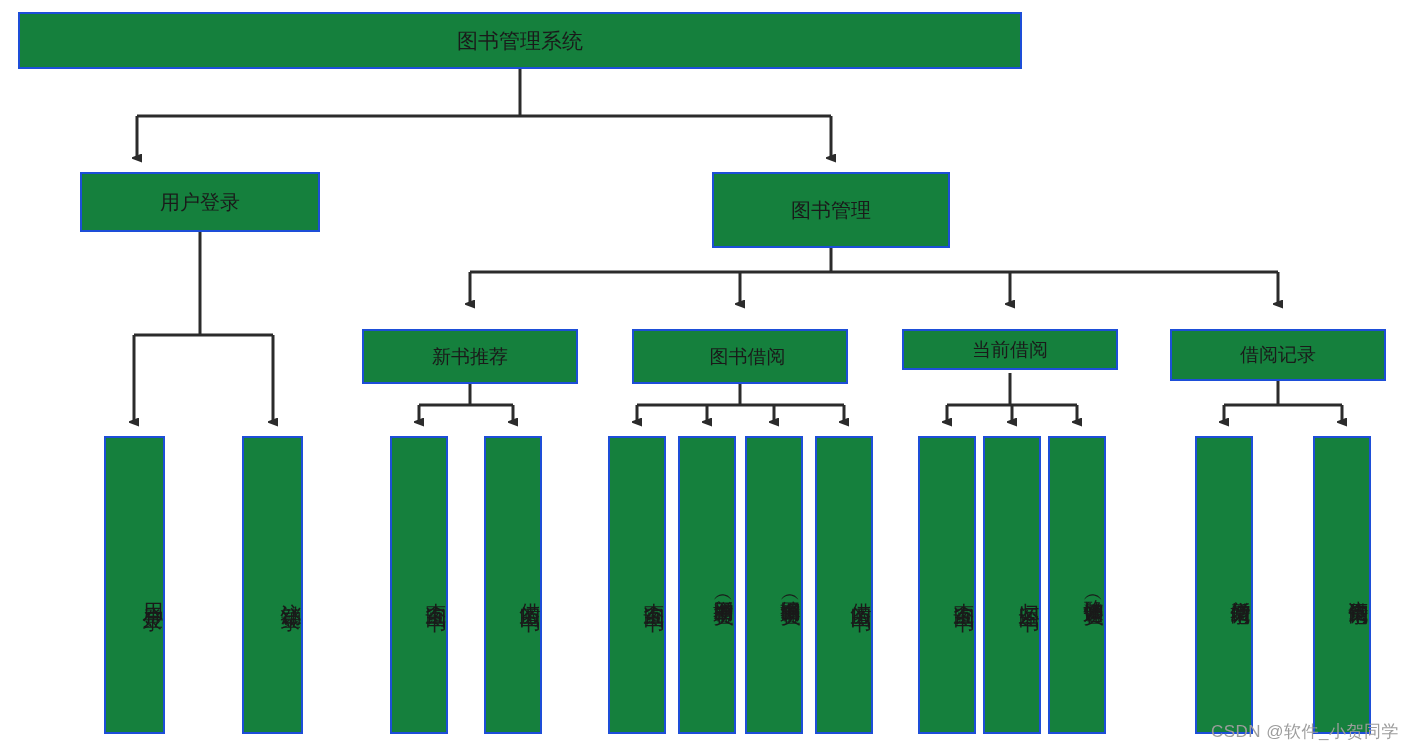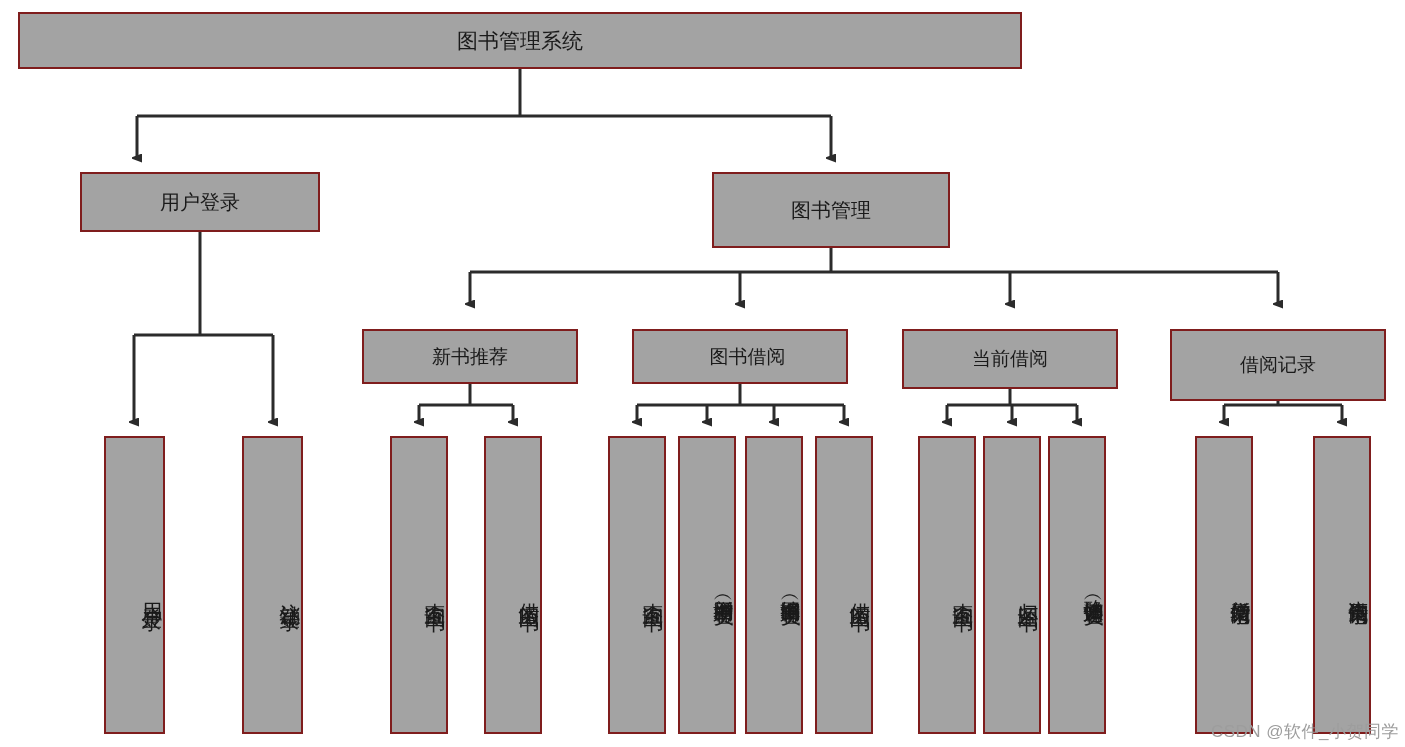--- a/index.html
+++ b/index.html
@@ -6,26 +6,27 @@
   body{
     font-family:"Liberation Sans","DejaVu Sans",sans-serif;
     width:1405px;height:747px;overflow:hidden;
   }
   #stage{position:relative;width:1405px;height:747px;background:#ffffff;}
   #wires{position:absolute;left:0;top:0;width:1405px;height:747px;}
 
   .node{
     position:absolute;
     box-sizing:border-box;
-    background:#a3a3a3;
-    border:2px solid #7f1d1d;
+    background:#15803d;
+    border:2px solid #1d4ed8;
     display:flex;
     align-items:center;
     justify-content:center;
     color:#1a1a1a;
+    font-family:Liberation Serif, serif;
   }
   .node.root{font-size:21px;}
   .node.l2{font-size:20px;}
   .node.l3{font-size:19px;margin-top:11px;}
 
   .node.leaf{
     writing-mode:vertical-rl;
     text-orientation:upright;
     align-items:flex-start;
     justify-content:center;
@@ -117,24 +118,24 @@
   <div class="node l2" style="left: 712px; top: 172px; width: 238px; height: 76px;">
     <span>图书管理</span>
   </div>
 
   <div class="node l3" style="left: 362px; top: 318px; width: 216px; height: 55px;">
     <span>新书推荐</span>
   </div>
   <div class="node l3" style="left: 632px; top: 318px; width: 216px; height: 55px; padding-left: 15px;">
     <span>图书借阅</span>
   </div>
-  <div class="node l3" style="left: 902px; top: 318px; width: 216px; height: 60px;">
+  <div class="node l3" style="left: 902px; top: 318px; width: 216px; height: 41px;">
     <span>当前借阅</span>
   </div>
-  <div class="node l3" style="left: 1170px; top: 318px; width: 216px; height: 72px;">
+  <div class="node l3" style="left: 1170px; top: 318px; width: 216px; height: 52px;">
     <span>借阅记录</span>
   </div>
 
   <div class="node leaf" style="left: 104px; top: 436px; width: 61px; height: 298px;">
     <span class="vtext">用户登录</span>
   </div>
   <div class="node leaf" style="left: 242px; top: 436px; width: 61px; height: 298px;">
     <span class="vtext">注销登录</span>
   </div>
   <div class="node leaf" style="left: 390px; top: 436px; width: 58px; height: 298px;">

